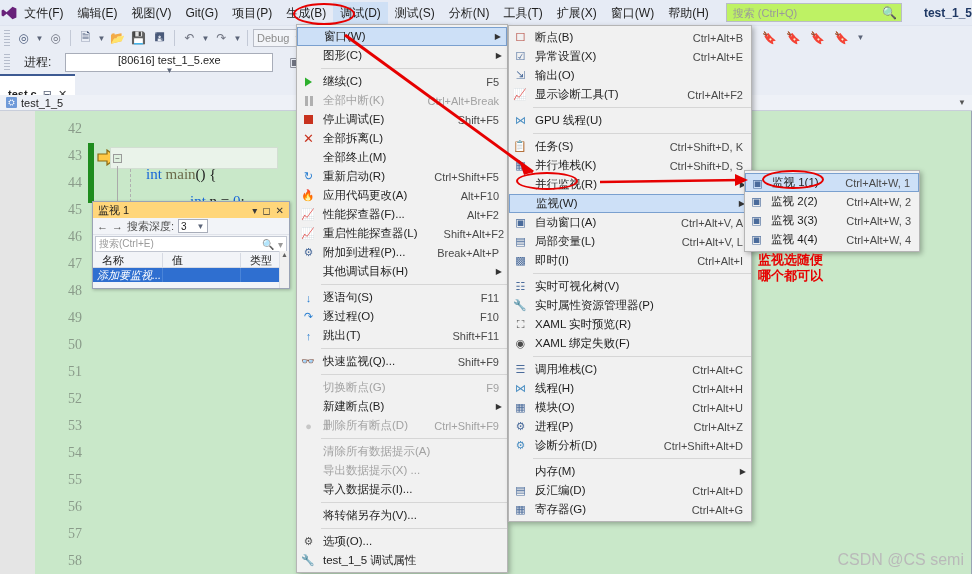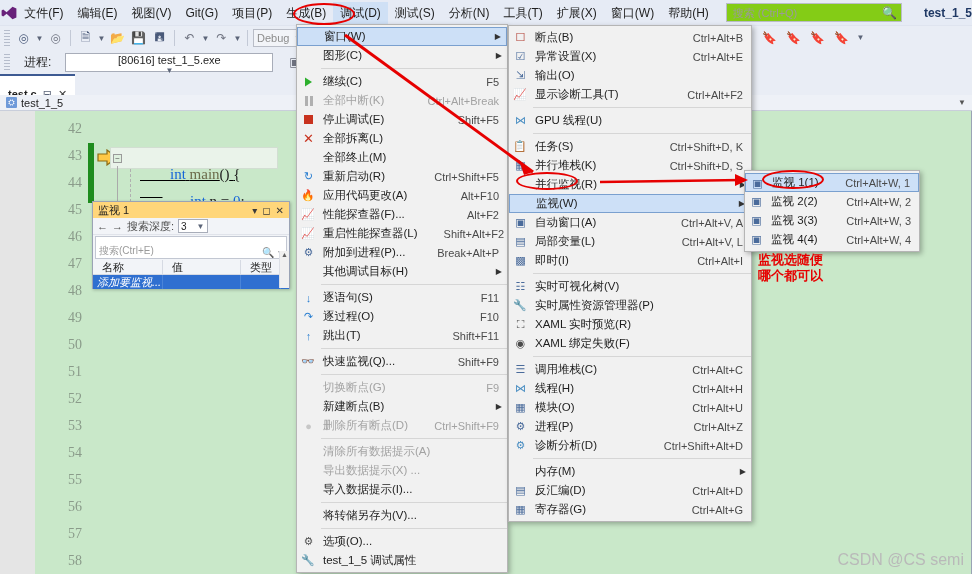--- a/index.html
+++ b/index.html
@@ -29,21 +29,21 @@
     width: 26px; height: 26px; display: flex; align-items: center; justify-content: center;
   }
   .vs-logo svg { display:block; }
   .menu-item {
     padding: 4px 7px; color: #1e1e1e; font-size: 12px; white-space: nowrap;
     line-height: 14px;
   }
   .menu-item.active { background: #cfe0f5; }
   .search-box {
     margin-left: 10px; width: 262px; height: 19px;
-    background: #84cc16; border: 1px solid #b9bdc7;
+    background: #bef264; border: 1px solid #b9bdc7;
     display: flex; align-items: center; padding: 0 4px;
     position: relative;
   }
   .search-box input {
     border: none; outline: none; width: 100%; height: 15px;
     font-family: "Liberation Sans", sans-serif; font-size: 11px; color: #2a2a2a;
     background: transparent;
   }
   .search-box input::placeholder { color: #9a9a9a; }
   .search-icon { position: absolute; right: 4px; top: 2px; color: #444; font-size: 12px;}
@@ -183,22 +183,22 @@
   .watch-tool {
     height:17px; background:#f2f4f8; display:flex;align-items:center; gap:4px;
     padding: 0 4px; font-size:11px; color:#4c4c4c; border-bottom:1px solid #e0e3ea;
   }
   .depth-combo {
     border:1px solid #a8adb9; background:#fff; height:14px; min-width:30px;
     display:flex;align-items:center;justify-content:space-between;padding:0 2px;
     font-size:10px; color:#1e1e1e;
   }
   .watch-search {
-    height:23px; background:#ffffff; border:1px solid #c2c7d2; margin:1px 2px;
-    display:flex;align-items:flex-end;padding:0 3px; font-size:10px; color:#9a9a9a;
+    height:16px; background:#ffffff; border:1px solid #c2c7d2; margin:1px 2px;
+    display:flex;align-items:center;padding:0 3px; font-size:10px; color:#9a9a9a;
     justify-content:space-between;
   }
   .wcols {
     display:flex; height:15px; background:#f2f4f8; font-size:11px; color:#1e1e1e;
     border-bottom:1px solid #d6dae3;
   }
   .wcol { border-right:1px solid #d6dae3; padding-left:9px; display:flex;align-items:center;}
   .wrow {
     display:flex; height:14px; background:#2f6fd0; color:#ffffff; font-size:11px;
   }
@@ -372,21 +372,21 @@
       <div class="curarrow">
         <svg width="22" height="17" viewBox="0 0 22 17">
           <path d="M1 5 L10 5 L10 1 L20 8.5 L10 16 L10 12 L1 12 Z" fill="#ffc845" stroke="#8a6a14" stroke-width="1.2"></path>
         </svg>
       </div>
       <div class="hl-line"></div>
       <div class="fold" style="left:25px;top:43px;">−</div>
       <div class="vsolid" style="left:29px;top:55px;height:40px;"></div>
       <div class="vdash" style="left:42px;top:58px;height:38px;"></div>
 
-      <div class="codeline" style="left:52px;top:38px;text-decoration:underline;">
+      <div class="codeline" style="left:28px;top:38px;">
         <span class="kw">int</span><span class="pl"> </span><span class="ty">main</span><span class="pl">()</span><span class="pl"> </span><span class="pl">{</span>
       </div>
 
       <div class="codeline" style="left:72px;top:65px;">
         <span class="kw">int</span><span class="pl"> </span><span class="pl">n</span><span class="pl"> </span><span class="pl">=</span><span class="pl"> </span><span class="num">0</span><span class="pl">;</span>
       </div>
     </div>
     <div class="editor-right-border"></div>
   </div>
 

